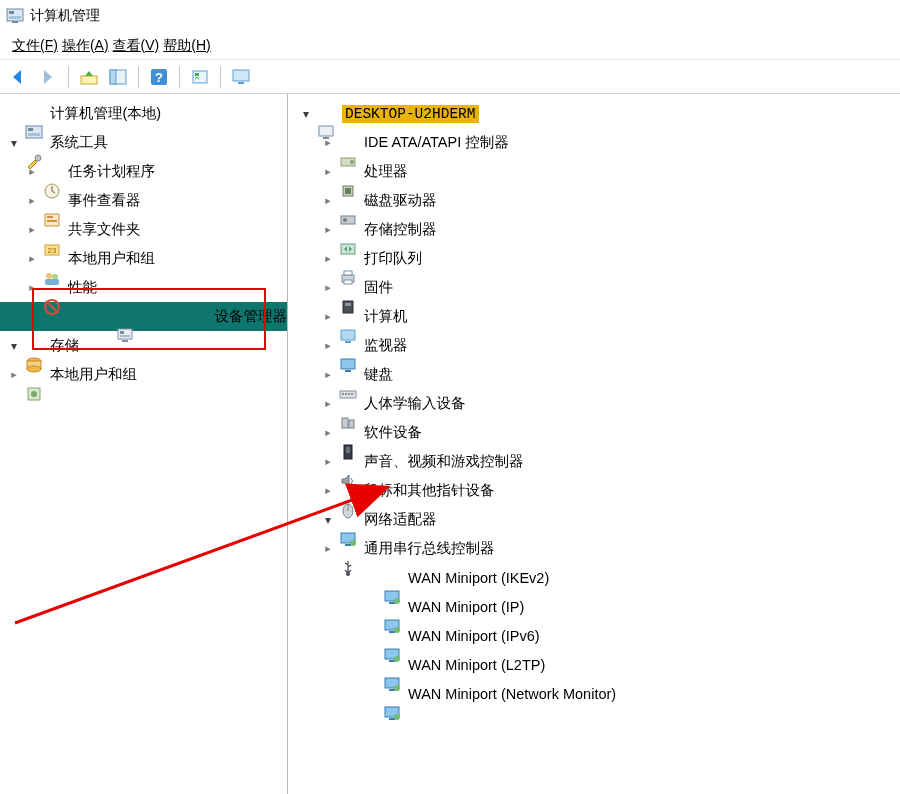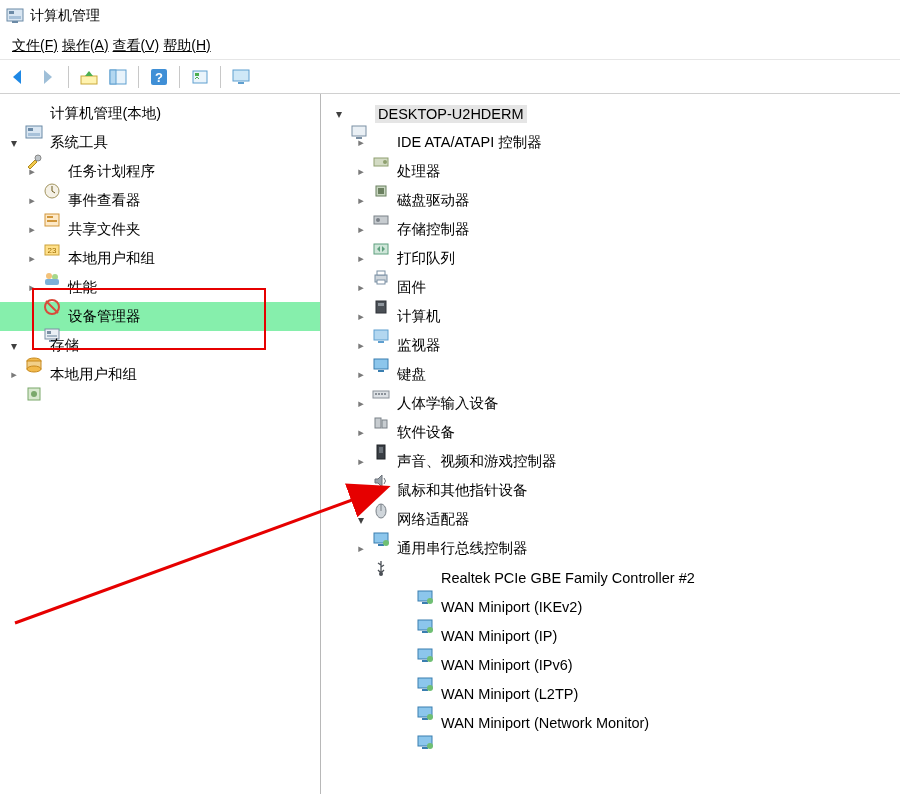--- a/index.html
+++ b/index.html
@@ -58,21 +58,21 @@
     display: flex; align-items: center; justify-content: center;
     border: 1px solid transparent;
   }
 
   
   .split {
     display: flex;
     height: calc(794px - 32px - 28px - 34px);
   }
   .left-pane {
-    width: 321px;
+    width: 288px;
     border-right: 1px solid #b8b8b8;
     padding-top: 5px;
     overflow: hidden;
   }
   .right-pane {
     flex: 1;
     padding-top: 5px;
     overflow: hidden;
     position: relative;
   }
@@ -98,21 +98,22 @@
   .node-icon {
     width: 20px; height: 20px;
     display: inline-flex; align-items: center; justify-content: center;
     margin-right: 6px;
     flex-shrink: 0;
     margin-top: 39px;
   }
   .node-label { font-size: 14.5px; }
 
   .sel {
-    background: #e5e5e5;
+    background: #eab308;
+    font-family: Liberation Mono, monospace;
   }
   .highlight-box {
     position: absolute;
     border: 2.5px solid #e60000;
     pointer-events: none;
   }
 
   
   .ind-0 { padding-left: 6px; }
   .ind-1 { padding-left: 24px; }
@@ -282,21 +283,21 @@
           <span class="node-icon">
             <svg width="18" height="18" viewBox="0 0 18 18">
                 <circle cx="9" cy="9" r="7" fill="none" stroke="#d94b3a" stroke-width="2"></circle>
                 <path d="M3 3 L15 15" stroke="#d94b3a" stroke-width="2"></path>
               </svg>
           </span>
           <span class="node-label">性能</span>
         </div>
       </li>
       <li>
-        <div class="row ind-1" style="background:#86efac;">
+        <div class="row ind-1" style="background:#0f766e;justify-content:space-between;">
           <span class="arrow none"></span>
           <span class="node-icon">
             <svg width="18" height="18" viewBox="0 0 18 18">
                 <rect x="2" y="2" width="14" height="10" fill="#eaf0f5" stroke="#7a8fa3"></rect>
                 <rect x="4" y="4" width="4" height="3" fill="#7a8fa3"></rect>
                 <rect x="4" y="8" width="10" height="2" fill="#a7b8c7"></rect>
                 <rect x="6" y="13" width="6" height="2" fill="#7a8fa3"></rect>
               </svg>
           </span>
           <span class="node-label">设备管理器</span>
@@ -541,32 +542,20 @@
         <span class="node-icon">
               <svg width="18" height="18" viewBox="0 0 18 18">
                 <path d="M9 2 L9 14 M9 14 L6 11 M9 14 L12 11 M9 6 L6 4 M9 8 L12 6" stroke="#4a4f55" fill="none" stroke-width="1.3"></path>
                 <circle cx="9" cy="15" r="2" fill="#4a4f55"></circle>
               </svg>
             </span>
         <span class="node-label">通用串行总线控制器</span>
       </div>
         </li>
 
-      <li>
-          <div class="row ind-3">
-        <span class="node-icon">
-              <svg width="18" height="18" viewBox="0 0 18 18">
-                <rect x="2" y="3" width="14" height="10" fill="#8cc6ec" stroke="#3a7eb0"></rect>
-                <rect x="6" y="14" width="6" height="2" fill="#3a7eb0"></rect>
-                <circle cx="14" cy="13" r="3" fill="#6fbf73"></circle>
-              </svg>
-            </span>
-        <span class="node-label">Realtek PCIe GBE Family Controller #2</span>
-      </div>
-        </li>
       <li>
           <div class="row ind-3">
         <span class="node-icon">
               <svg width="18" height="18" viewBox="0 0 18 18">
                 <rect x="2" y="3" width="14" height="10" fill="#8cc6ec" stroke="#3a7eb0"></rect>
                 <rect x="6" y="14" width="6" height="2" fill="#3a7eb0"></rect>
                 <circle cx="14" cy="13" r="3" fill="#6fbf73"></circle>
               </svg>
             </span>
         <span class="node-label">WAN Miniport (IKEv2)</span>

